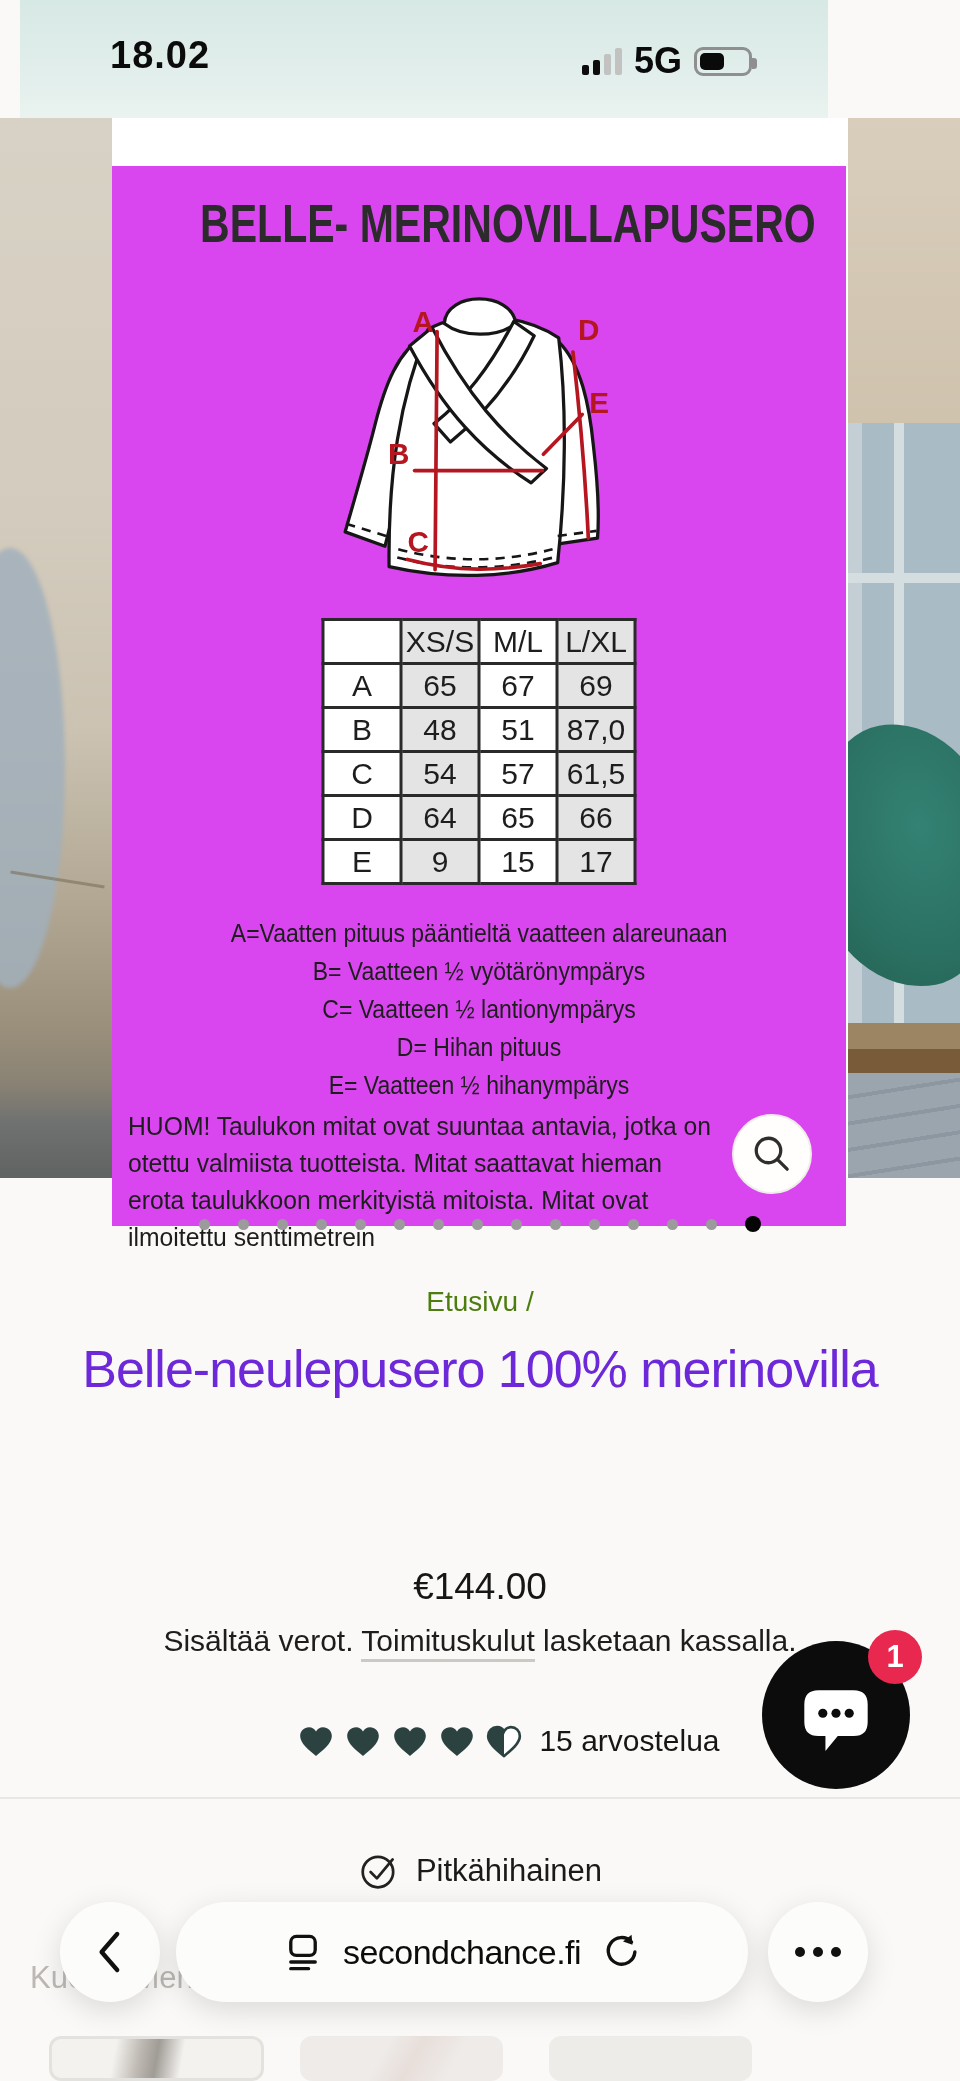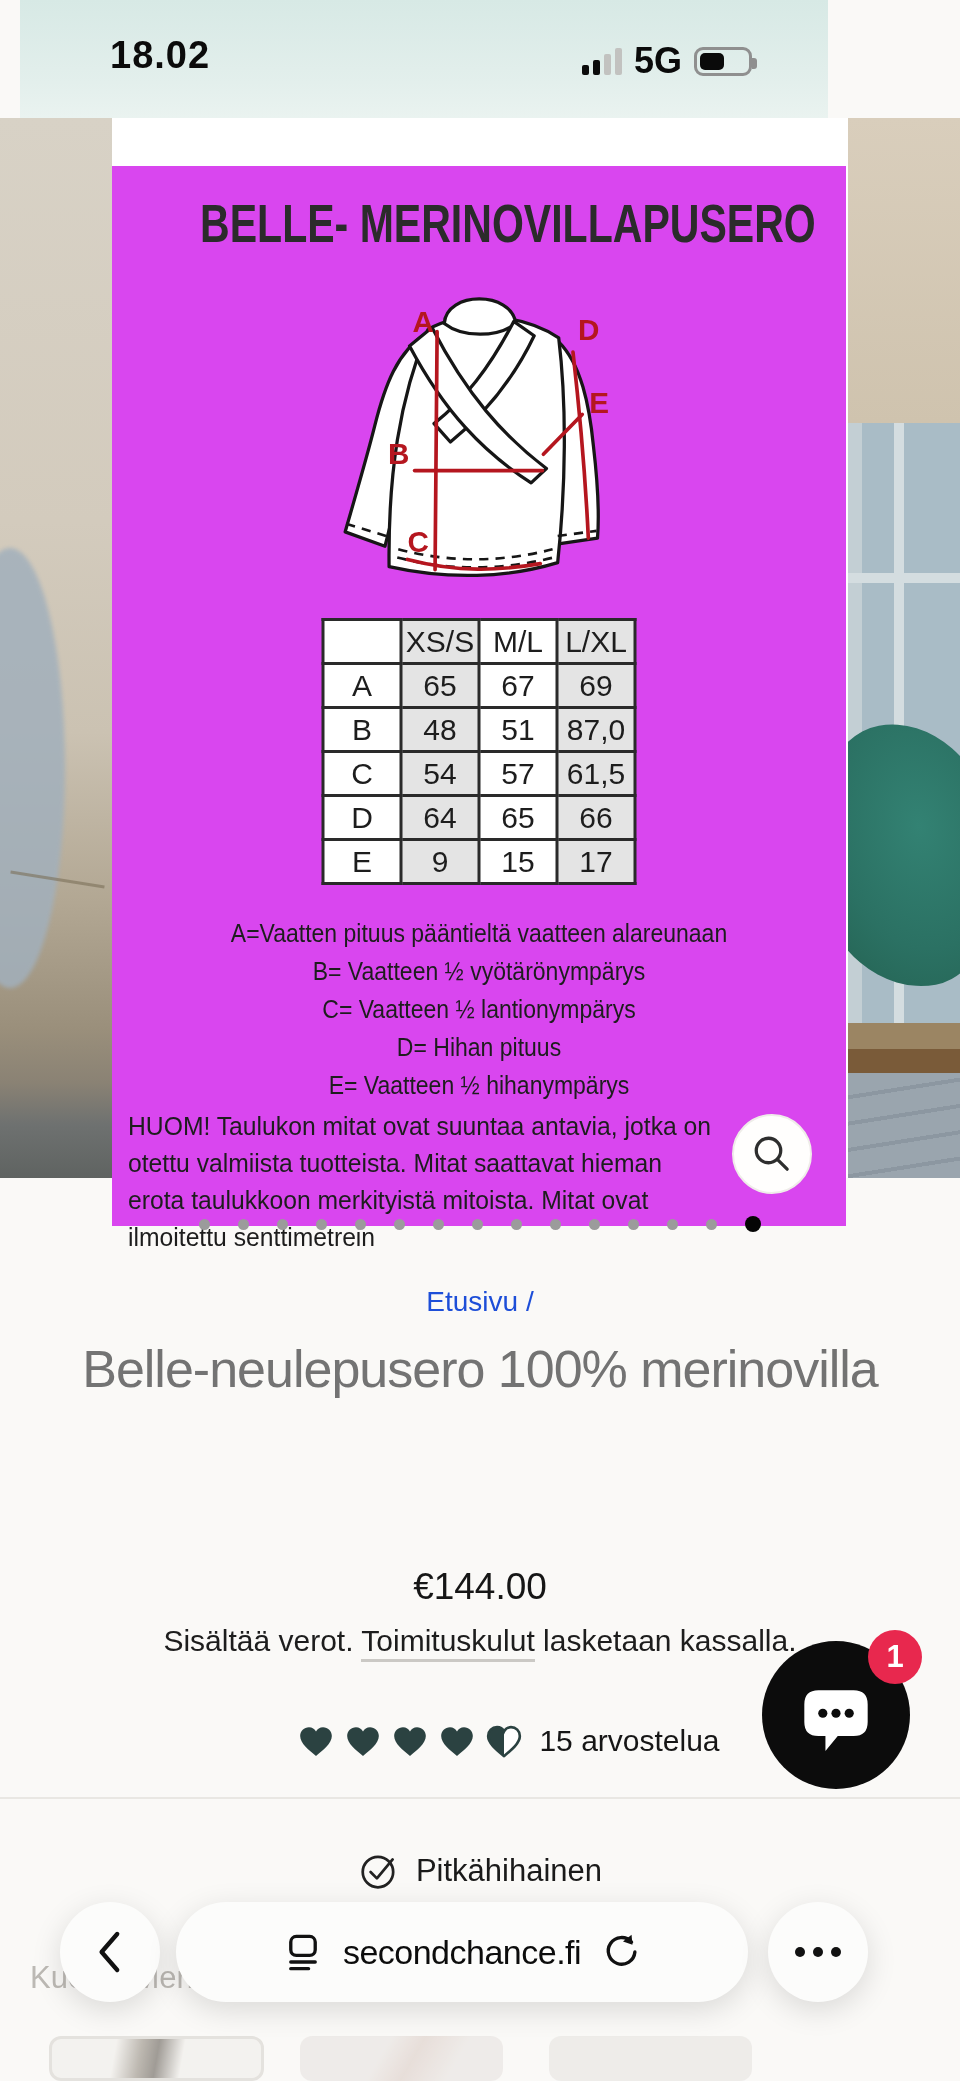--- a/index.html
+++ b/index.html
@@ -59,23 +59,23 @@
     font-size:25px;line-height:38px;color:#1d1d1d;transform:scaleX(.92);}
   .note{position:absolute;top:942px;left:16px;width:614px;margin:0;
     font-size:26px;line-height:37px;color:#1d1d1d;text-align:left;transform:scaleX(.95);transform-origin:left;}
   .zoom-btn{position:absolute;top:948px;left:620px;width:80px;height:80px;border-radius:50%;
     background:#fffefd;border:2px solid #efede9;display:flex;align-items:center;justify-content:center;padding:0;}
   
   .dots{position:absolute;top:1216px;left:0;width:960px;display:flex;justify-content:center;align-items:center;gap:28px;}
   .dot{width:11px;height:11px;border-radius:50%;background:#9b9b9b;}
   .dot.active{width:16px;height:16px;background:#050505;}
   
-  .breadcrumb{position:absolute;top:1286px;left:0;width:100%;text-align:center;font-size:28px;color:#1d4ed8;}
+  .breadcrumb{position:absolute;top:1286px;left:0;width:100%;text-align:center;font-size:28px;color:#4d7c0f;}
   .ptitle{position:absolute;top:1338px;left:0;width:100%;margin:0;text-align:center;
-    font-size:52px;line-height:63px;font-weight:400;color:#737373;letter-spacing:-1px;}
+    font-size:52px;line-height:63px;font-weight:400;color:#6d28d9;letter-spacing:-1px;}
   .price{position:absolute;top:1566px;left:0;width:100%;text-align:center;font-size:37px;color:#161616;}
   .taxline{position:absolute;top:1624px;left:0;width:100%;text-align:center;font-size:30px;color:#1d1d1d;}
   .taxline .shiplink{border-bottom:3px solid #cbc9c5;padding-bottom:2px;cursor:pointer;}
   .rating{position:absolute;top:1722px;left:0;width:100%;display:flex;justify-content:center;align-items:center;gap:7px;margin-left:28px;}
   .rating .reviews{font-size:30px;color:#161616;margin-left:8px;}
   .divider{position:absolute;top:1797px;left:0;width:960px;height:2px;background:#e9e7e3;}
   .feature{position:absolute;top:1850px;left:0;width:100%;display:flex;justify-content:center;align-items:center;gap:16px;
     font-size:31px;color:#1a1a1a;}
   .kuosi{position:absolute;top:1960px;left:30px;font-size:31px;color:#bcb9b4;}
   .thumbs{position:absolute;top:2036px;left:0;width:960px;height:45px;opacity:.55;}

